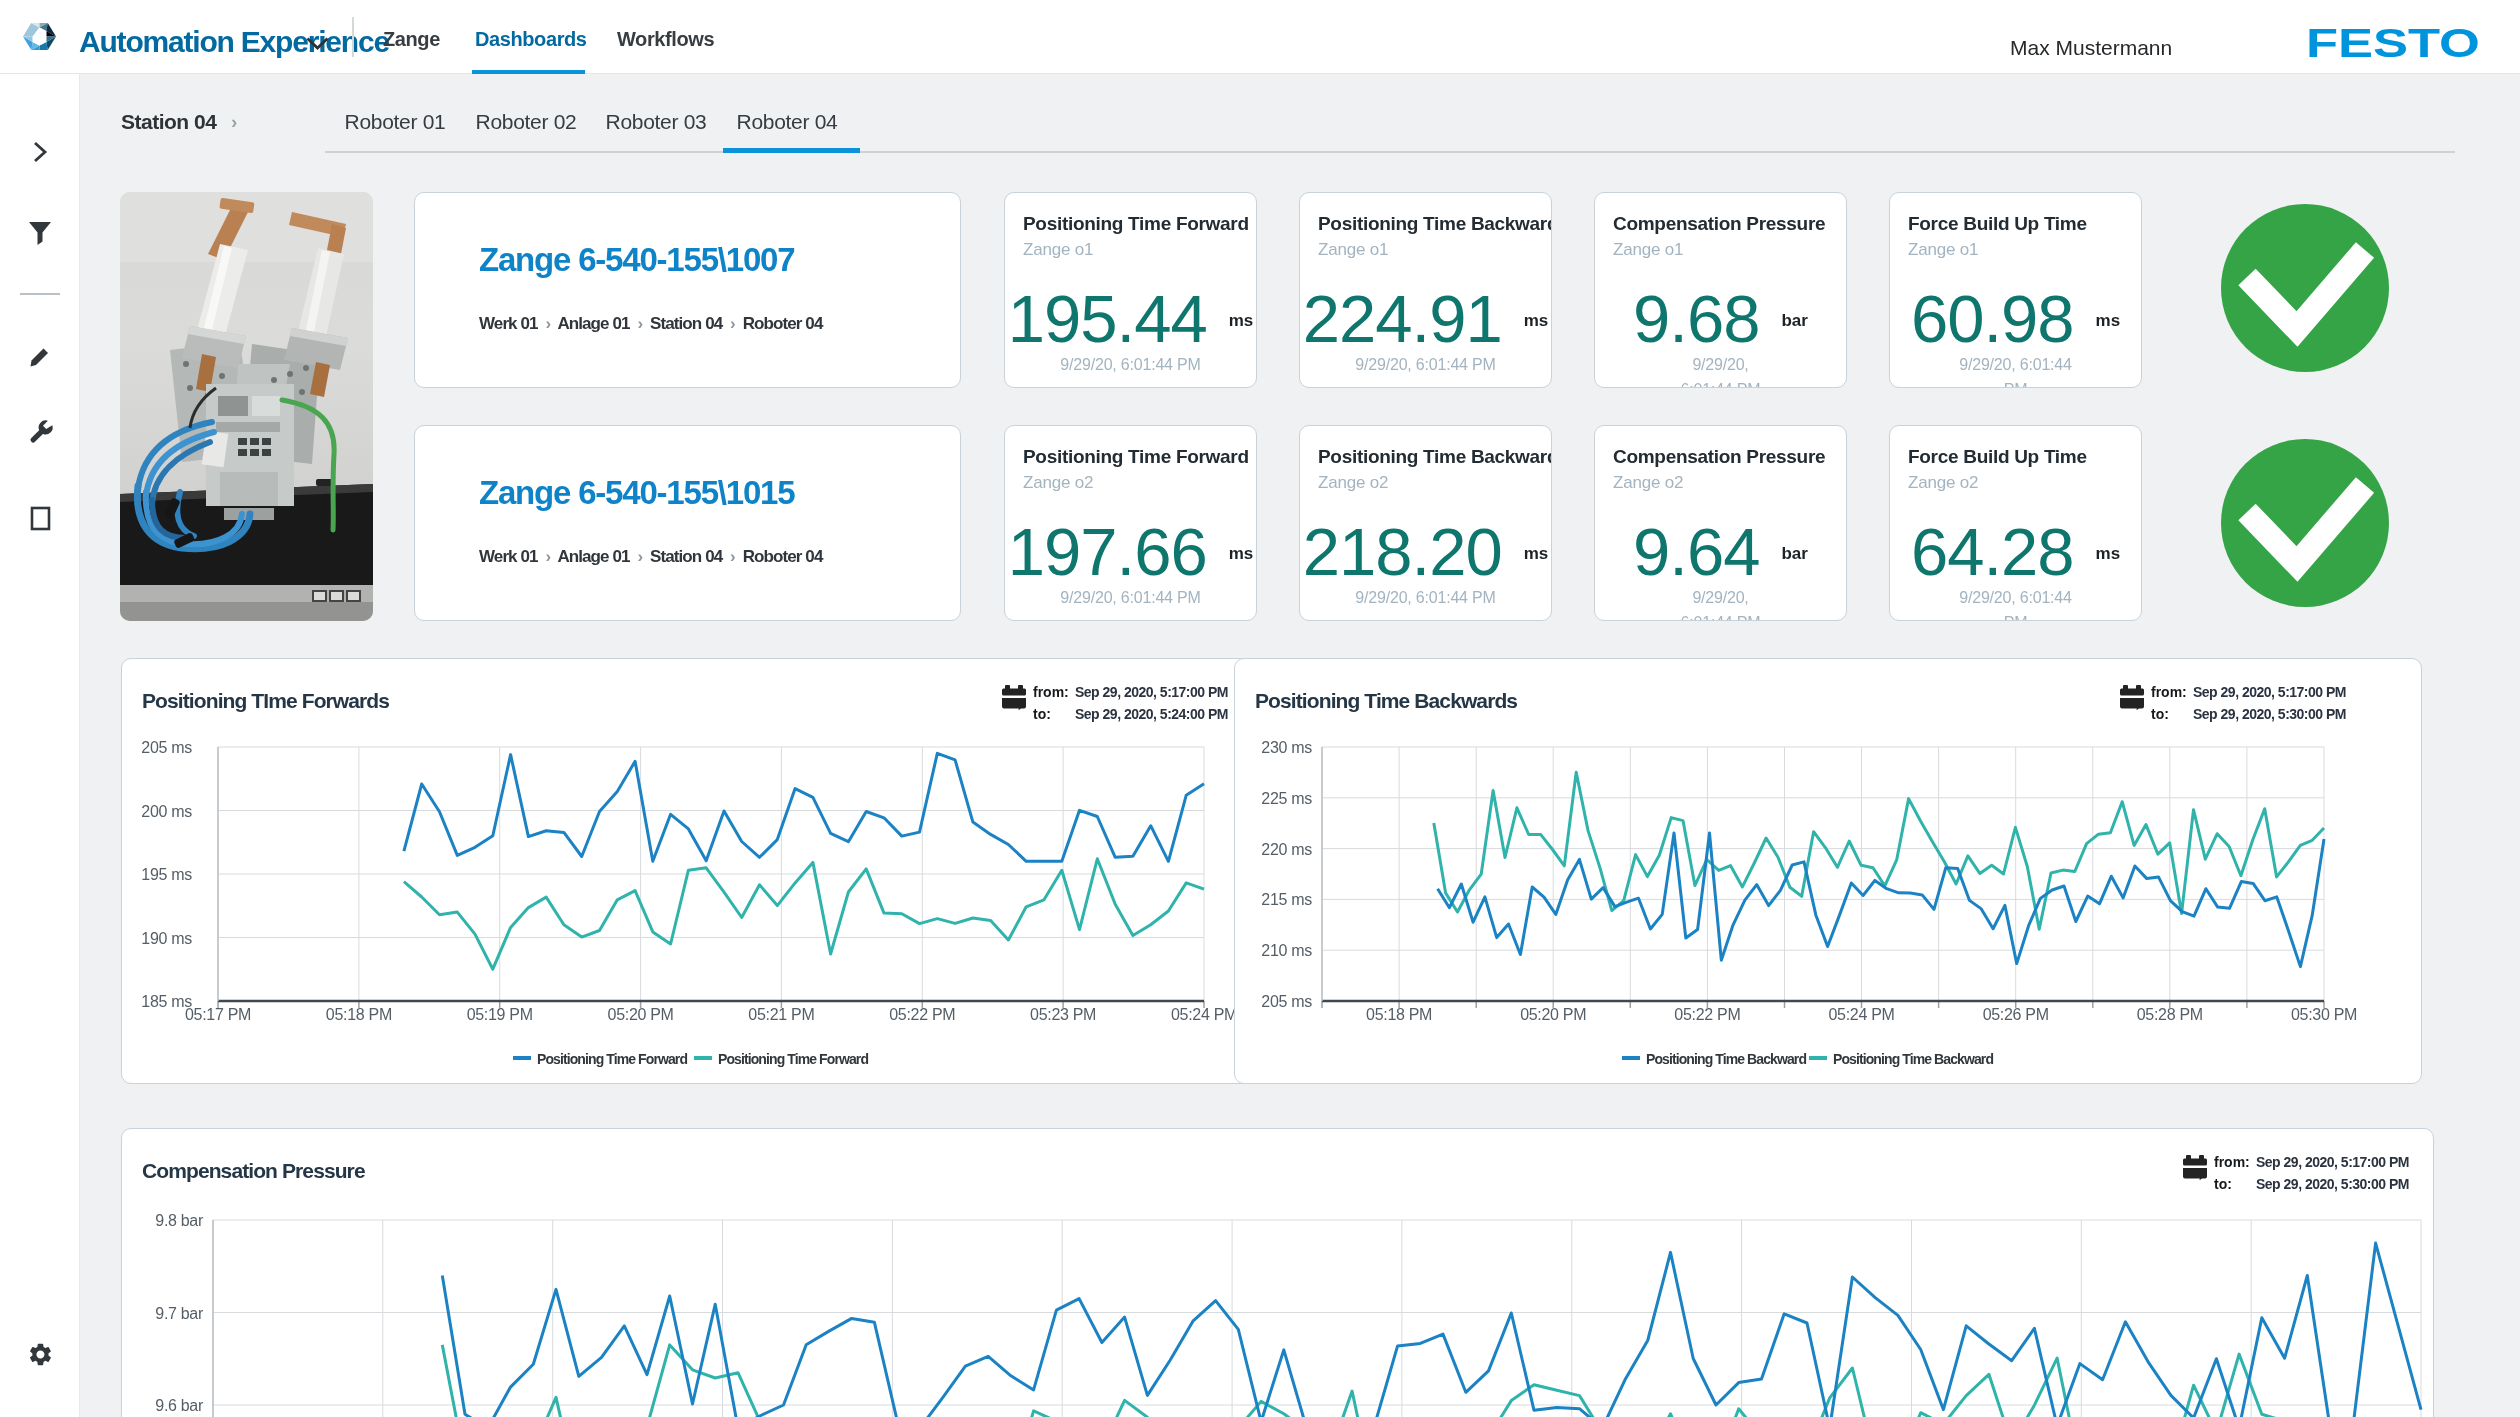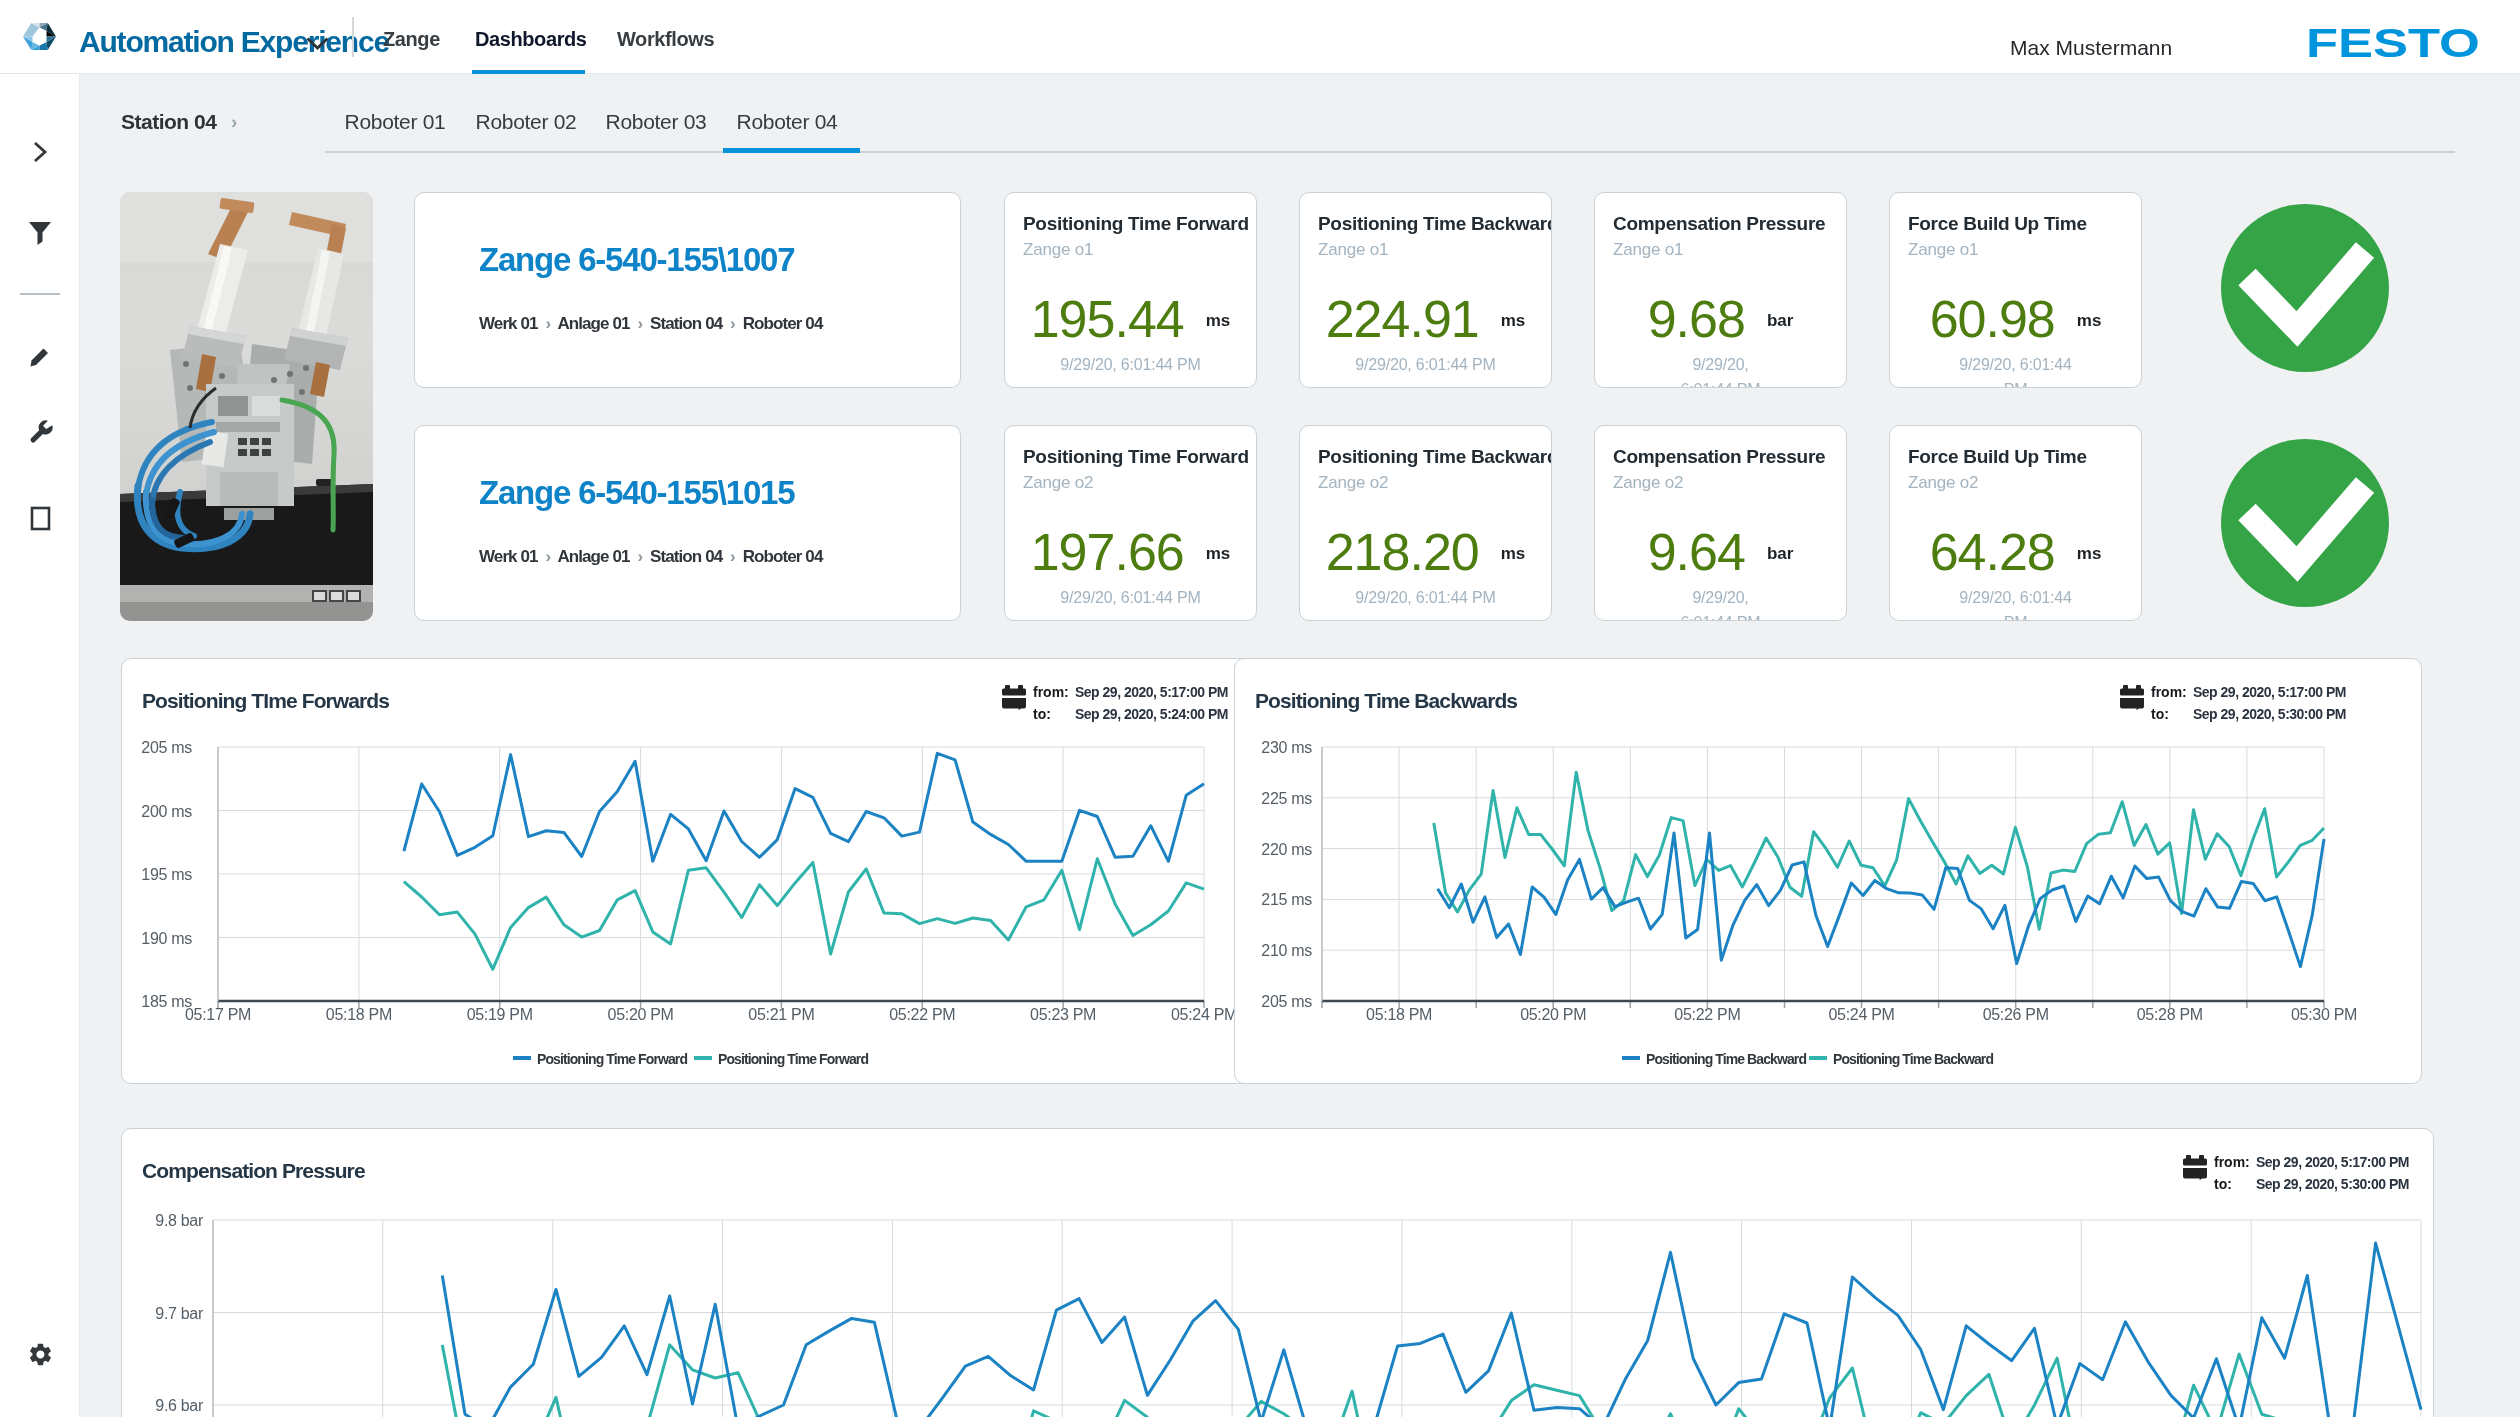--- a/index.html
+++ b/index.html
@@ -2,36 +2,36 @@
 <html><head><meta charset="utf-8">
 <style>
 * { margin:0; padding:0; box-sizing:border-box; }
 body { font-family:"Liberation Sans", sans-serif; }
 #page { position:relative; width:2520px; height:1417px; background:#eff1f2; overflow:hidden; }
 .abs { position:absolute; }
 .topbar { position:absolute; left:0; top:0; width:2520px; height:74px; background:#fff; border-bottom:1px solid #e4e7e9; }
 .sidebar { position:absolute; left:0; top:74px; width:80px; height:1343px; background:#fff; border-right:1px solid #e7eaec; }
 .apptitle { position:absolute; left:79px; top:25px; font-size:30px; font-weight:bold; letter-spacing:-1.2px; color:#0369a1; }
 .nav { position:absolute; top:28px; font-size:20px; font-weight:bold; letter-spacing:-0.4px; color:#383d42; }
-.navblue { color:#0f172a; }
+.navblue { color:#0369a1; }
 .navline { position:absolute; left:472px; top:70px; width:113px; height:4px; background:#0a93d8; }
 .vsep { position:absolute; left:352px; top:17px; width:2px; height:40px; background:#d3d8db; }
 .maxm { position:absolute; left:2010px; top:36px; font-size:21px; color:#26292c;text-align:right; }
 .festo { position:absolute; right:40px; top:20px; font-size:41px; font-weight:bold; color:#0094dc; transform:scaleX(1.28); transform-origin:100% 50%; }
 .station { position:absolute; left:121px; top:110px; font-size:21px; font-weight:bold; letter-spacing:-0.5px; color:#2e3338; }
 .bcchev { position:absolute; left:231px; top:111px; font-size:19px; color:#9aa4ab; font-weight:bold; }
 .rtab { position:absolute; top:110px; font-size:21px; letter-spacing:-0.3px; color:#363c41; transform:translateX(-50%); white-space:nowrap; }
 .tabline { position:absolute; left:325px; top:151px; width:2130px; height:2px; background:#cdd2d6; }
 .tabact { position:absolute; left:723px; top:148px; width:137px; height:5px; background:#0a93d8; }
 .card { position:absolute; background:#fff; border:1px solid #c9d2d8; border-radius:10px; overflow:hidden; }
 .kpi { width:253px; height:196px; }
 .kt { position:absolute; left:18px; top:20px; font-size:19px; font-weight:bold; letter-spacing:-0.3px; color:#232c33; white-space:nowrap; }
 .kz { position:absolute; left:18px; top:47px; font-size:17px; color:#a3b4c0; letter-spacing:-0.2px; }
 .kv { position:absolute; left:0; top:96px; width:100%; display:flex; justify-content:center; align-items:flex-start; }
-.num { font-size:52px; line-height:60px; letter-spacing:-1px; color:#4d7c0f; }
+.num { font-size:67px; line-height:60px; letter-spacing:-1px; color:#0f766e; }
 .unit { font-size:17px; font-weight:bold; color:#1d2226; margin-left:22px; margin-top:22px; }
 .kd { position:absolute; left:0; width:100%; text-align:center; font-size:16px; line-height:25px; color:#a3b4c0; letter-spacing:-0.2px; }
 .zc { width:547px; height:196px;padding-left:21px; }
 .zt { position:absolute; left:64px; top:48px; font-size:33px; font-weight:bold; letter-spacing:-1.2px; color:#0f83c7; white-space:nowrap; }
 .zb { position:absolute; left:64px; top:121px; font-size:17px; font-weight:bold; letter-spacing:-0.9px; color:#30363b; white-space:nowrap; }
 .zb .sep { color:#8d979e; padding:0 4px; }
 .ctitle { font:bold 21px "Liberation Sans",sans-serif; letter-spacing:-0.9px; fill:#253746; }
 .ftl { font:bold 14px "Liberation Sans",sans-serif; fill:#16191c; }
 .ftv { font:bold 14px "Liberation Sans",sans-serif; fill:#2b3340; letter-spacing:-0.5px; }
 .alab { font:16px "Liberation Sans",sans-serif; fill:#545e66; letter-spacing:-0.3px; }

